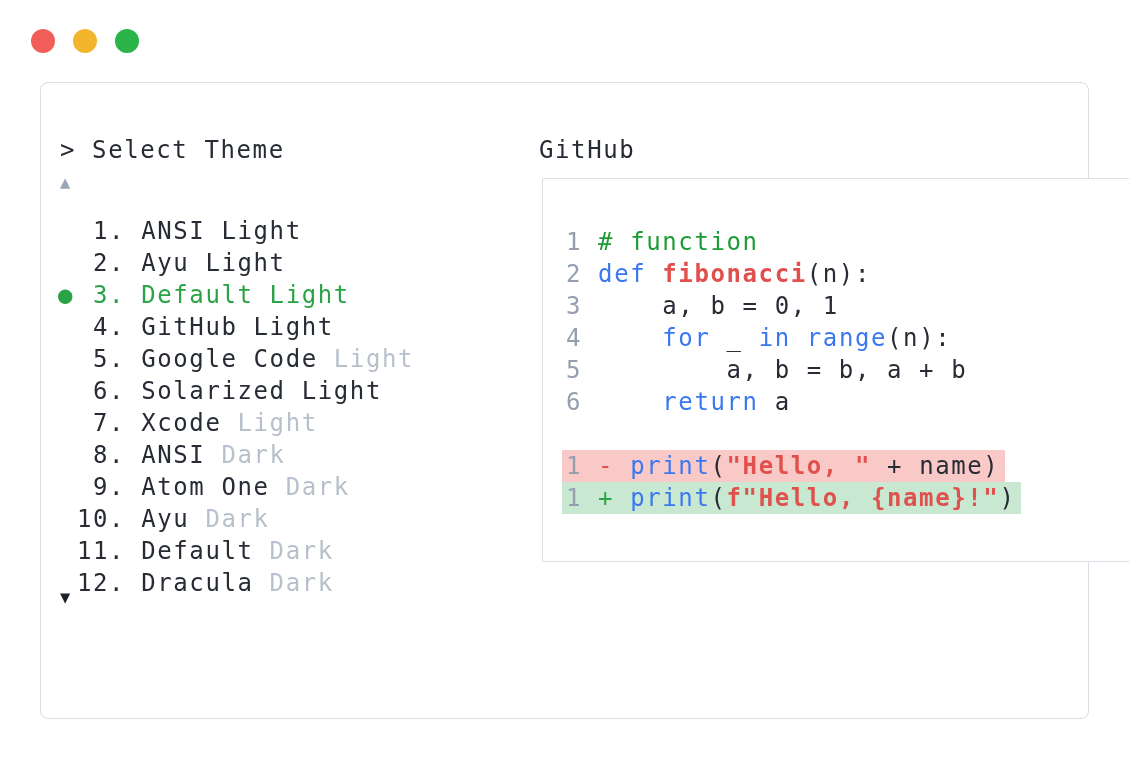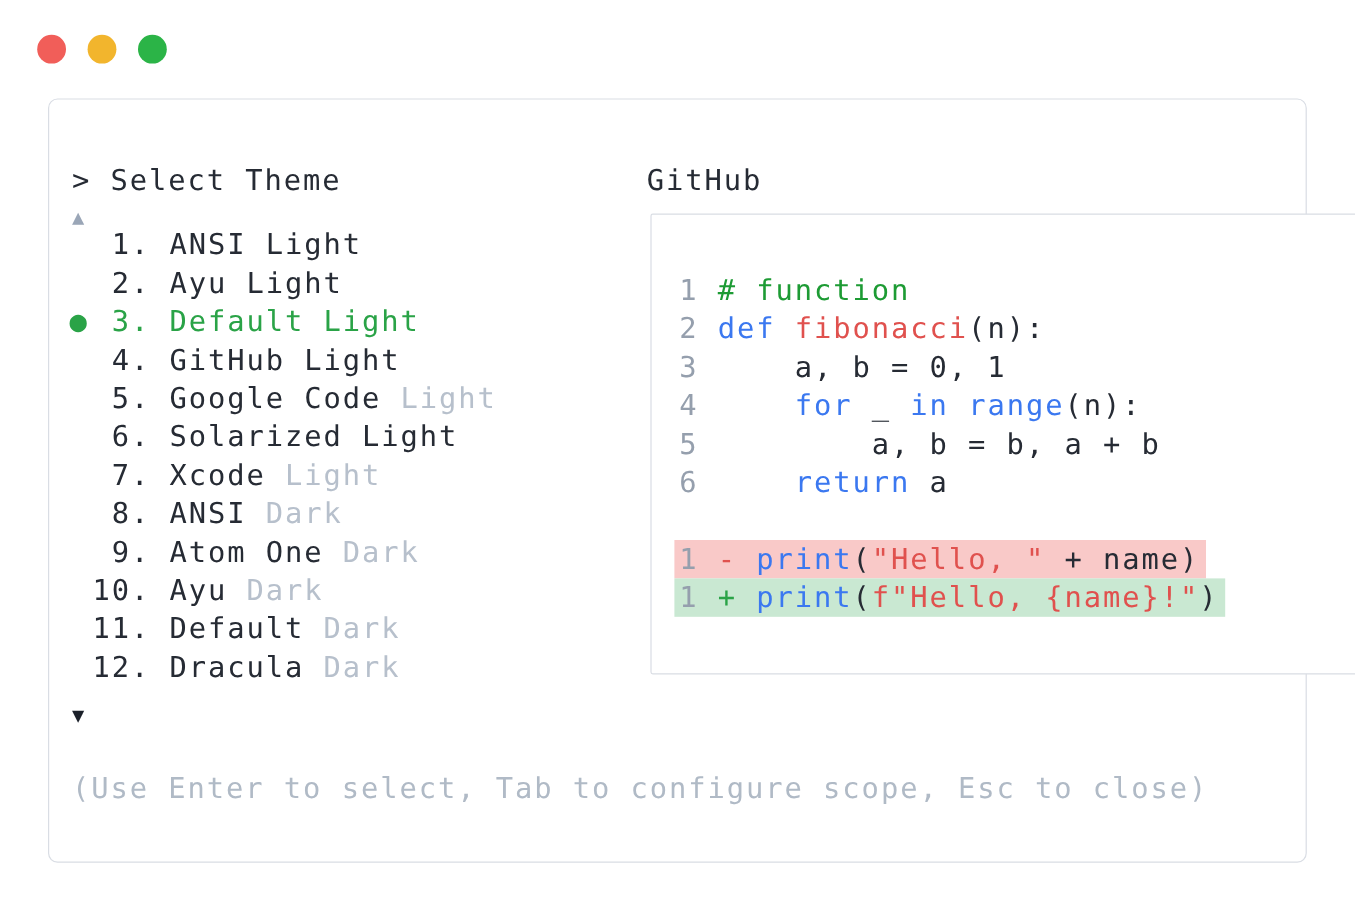--- a/index.html
+++ b/index.html
@@ -18,42 +18,42 @@
   }
 
   .mono { font-size:24px; letter-spacing:1.6px; white-space:pre; }
 
   .picker-title { position:absolute; left:19px; top:53px; height:28px; line-height:28px; color:var(--text); }
   .preview-title { position:absolute; left:498px; top:53px; height:28px; line-height:28px; color:var(--text); }
 
   .scroll-up   { position:absolute; left:19px; top:84px;  height:30px; line-height:30px; font-size:17px; color:var(--arrow_up); cursor:pointer; }
   .scroll-down { position:absolute; left:19px; top:500px; height:28px; line-height:28px; font-size:17px; color:var(--arrow_down); cursor:pointer; }
 
-  .theme-list { position:absolute; left:17px; top:105px; }
+  .theme-list { position:absolute; left:17px; top:132px; }
   .list-row { height:32px; line-height:32px; color:var(--text); }
   .list-row .bullet { display:inline-block; width:19px; color:var(--selected_green); }
   .list-row .suffix { color:var(--muted); }
   .list-row.selected, .list-row.selected .suffix { color:var(--selected_green); }
 
   .hint { position:absolute; left:19px; top:560px; height:28px; line-height:28px; color:var(--hint); }
 
   .preview-box {
     position:absolute; left:501px; top:95px; width:614px; height:384px;
     border:1px solid var(--border); border-radius:2px; background:#fff;
     padding:47px 0 0 23px; overflow:hidden;
   }
   .code-row { height:32px; line-height:32px; color:var(--text); }
   .line-inner { display:inline-block; white-space:pre; }
   .line-inner.bg-removed { background:var(--removed_bg); padding:0 6px 0 4px; margin-left:-4px; }
   .line-inner.bg-added   { background:var(--added_bg);   padding:0 6px 0 4px; margin-left:-4px; }
   .ln { color:var(--line_number_gray); }
   .seg-plain        { color:var(--text); }
   .seg-comment      { color:var(--comment_green); }
   .seg-keyword      { color:var(--keyword_blue);text-align:right; }
-  .seg-string       { color:var(--string_red); }
+  .seg-string       { color:var(--string_red);font-weight:bold; }
   .seg-removed-sign { color:var(--string_red); }
   .seg-added-sign   { color:var(--selected_green); }
 </style>
 </head>
 <body>
 
 <div>
   <div class="traffic-lights">
     <span class="dot red"></span>
     <span class="dot yellow"></span>
@@ -63,17 +63,16 @@
   <div class="panel">
     <div class="picker-title mono">&gt; Select Theme</div>
     <div class="preview-title mono">GitHub</div>
 
     <div class="scroll-up">▲</div>
 
     <div class="theme-list mono" id="theme-list"><div class="list-row"><span class="bullet"> </span><span> 1. ANSI Light</span></div><div class="list-row"><span class="bullet"> </span><span> 2. Ayu Light</span></div><div class="list-row selected"><span class="bullet">●</span><span> 3. Default Light</span></div><div class="list-row"><span class="bullet"> </span><span> 4. GitHub Light</span></div><div class="list-row"><span class="bullet"> </span><span> 5. Google Code</span><span class="suffix"> Light</span></div><div class="list-row"><span class="bullet"> </span><span> 6. Solarized Light</span></div><div class="list-row"><span class="bullet"> </span><span> 7. Xcode</span><span class="suffix"> Light</span></div><div class="list-row"><span class="bullet"> </span><span> 8. ANSI</span><span class="suffix"> Dark</span></div><div class="list-row"><span class="bullet"> </span><span> 9. Atom One</span><span class="suffix"> Dark</span></div><div class="list-row"><span class="bullet"> </span><span>10. Ayu</span><span class="suffix"> Dark</span></div><div class="list-row"><span class="bullet"> </span><span>11. Default</span><span class="suffix"> Dark</span></div><div class="list-row"><span class="bullet"> </span><span>12. Dracula</span><span class="suffix"> Dark</span></div></div>
 
     <div class="scroll-down">▼</div>
 
-    <div class="hint mono">(Use Enter to select, Tab to configure scope, Esc to close)</div>
 
     <div class="preview-box mono" id="preview-box"><div class="code-row"><span class="line-inner"><span class="ln">1 </span><span class="seg-comment"># function</span></span></div><div class="code-row"><span class="line-inner"><span class="ln">2 </span><span class="seg-keyword">def </span><span class="seg-string">fibonacci</span><span class="seg-plain">(n):</span></span></div><div class="code-row"><span class="line-inner"><span class="ln">3 </span><span class="seg-plain">    a, b = 0, 1</span></span></div><div class="code-row"><span class="line-inner"><span class="ln">4 </span><span class="seg-plain">    </span><span class="seg-keyword">for</span><span class="seg-plain"> _ </span><span class="seg-keyword">in</span><span class="seg-plain"> </span><span class="seg-keyword">range</span><span class="seg-plain">(n):</span></span></div><div class="code-row"><span class="line-inner"><span class="ln">5 </span><span class="seg-plain">        a, b = b, a + b</span></span></div><div class="code-row"><span class="line-inner"><span class="ln">6 </span><span class="seg-plain">    </span><span class="seg-keyword">return</span><span class="seg-plain"> a</span></span></div><div class="code-row"><span class="line-inner"></span></div><div class="code-row"><span class="line-inner bg-removed"><span class="ln">1 </span><span class="seg-removed-sign">- </span><span class="seg-keyword">print</span><span class="seg-plain">(</span><span class="seg-string">"Hello, "</span><span class="seg-plain"> + name)</span></span></div><div class="code-row"><span class="line-inner bg-added"><span class="ln">1 </span><span class="seg-added-sign">+ </span><span class="seg-keyword">print</span><span class="seg-plain">(</span><span class="seg-string">f"Hello, {name}!"</span><span class="seg-plain">)</span></span></div></div>
   </div>
 </div>
 
 </body></html>

